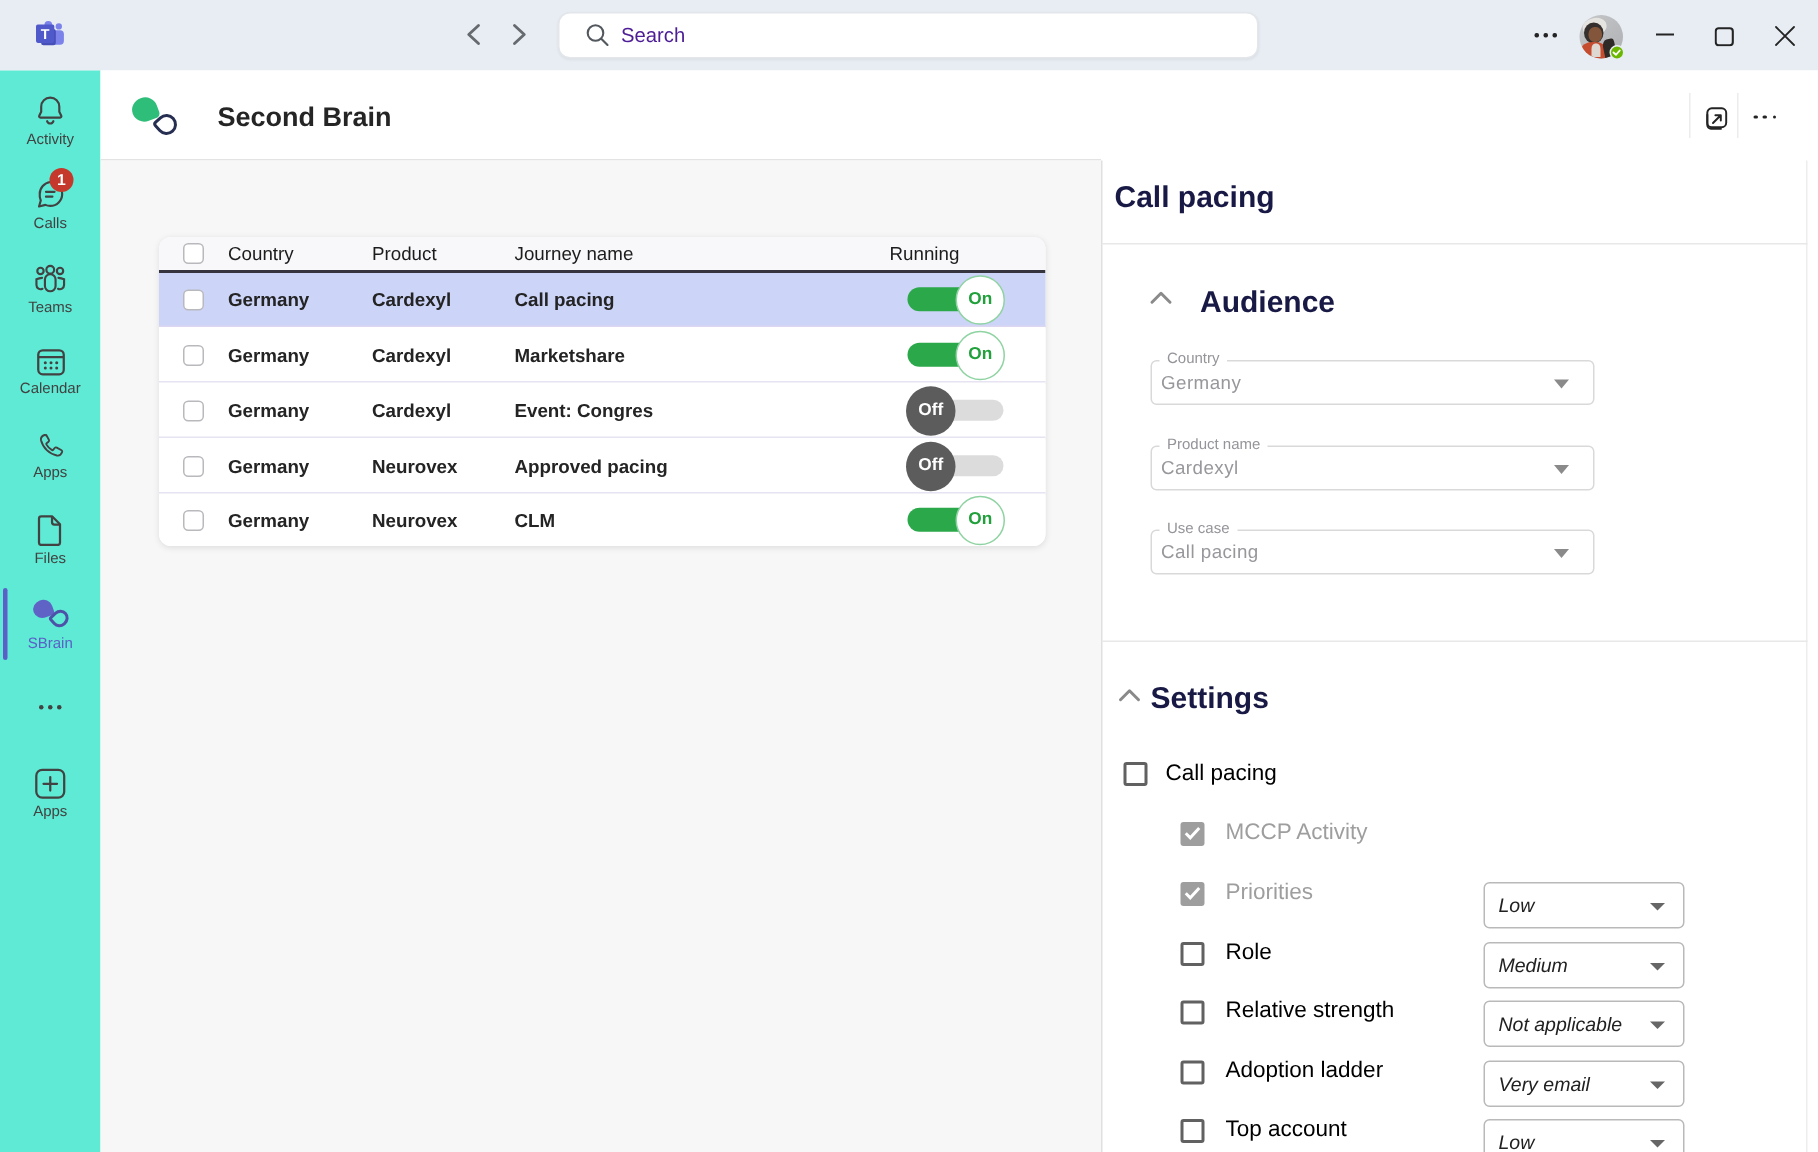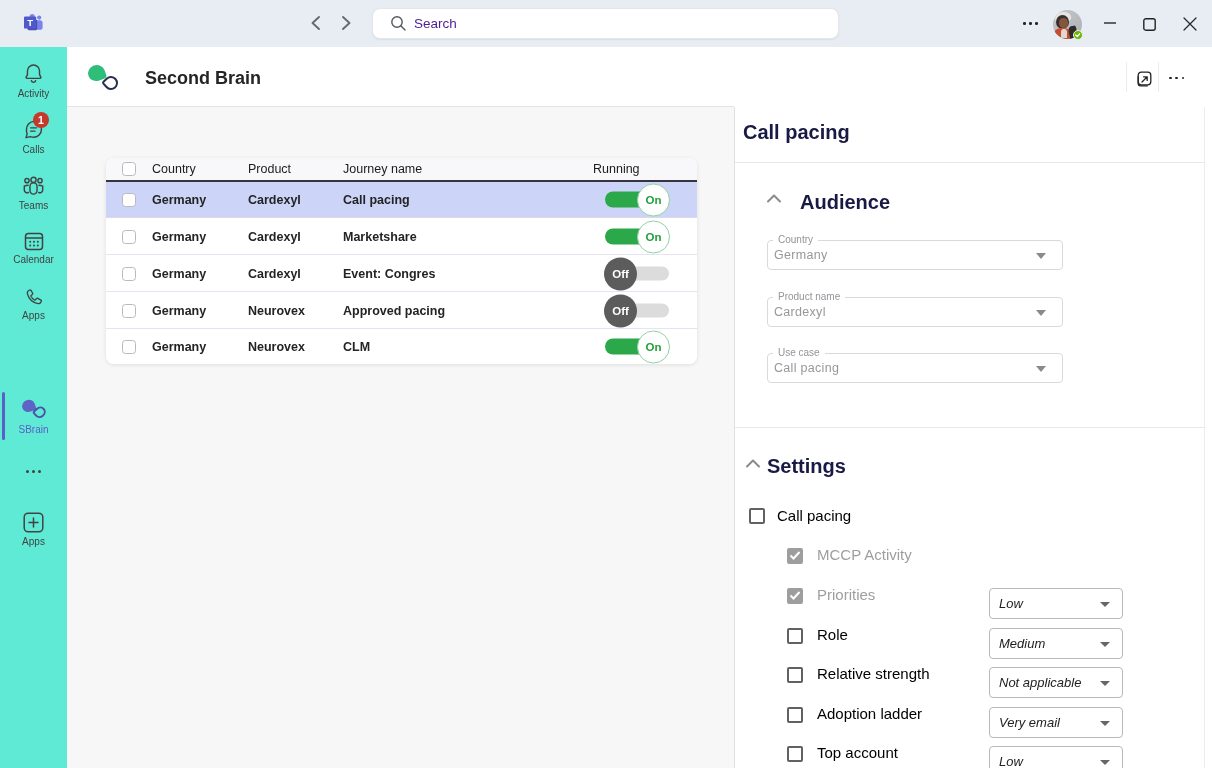--- a/index.html
+++ b/index.html
@@ -178,20 +178,27 @@
     <div class="raillbl">Calendar</div>
   </div>
 
   <div class="railitem" style="top:232px">
     <svg width="20" height="20" viewBox="0 0 24 24">
         <path d="M8.2 3.6l2.1 3.8c.3.55.17 1.24-.32 1.64l-1.5 1.23c-.25.2-.34.55-.2.84a11.6 11.6 0 0 0 4.6 4.6c.3.14.64.05.84-.2l1.23-1.5c.4-.5 1.1-.63 1.65-.32l3.8 2.1c.5.28.72.88.52 1.42-.57 1.5-2.1 3.2-4.2 2.8A16.9 16.9 0 0 1 4 7.8c-.4-2.1 1.3-3.63 2.8-4.2.54-.2 1.14.02 1.4.52z" fill="none" stroke="#424242" stroke-width="1.5" stroke-linejoin="round"></path>
       </svg>
     <div class="raillbl">Apps</div>
   </div>
 
+  <div class="railitem" style="top:288px">
+    <svg width="19" height="21" viewBox="0 0 19 21">
+        <path d="M3.5 1.2h7.2l5.3 5.3v12.3a1.5 1.5 0 0 1-1.5 1.5h-11a1.5 1.5 0 0 1-1.5-1.5V2.7a1.5 1.5 0 0 1 1.5-1.5z" fill="none" stroke="#424242" stroke-width="1.5" stroke-linejoin="round"></path>
+        <path d="M10.7 1.4v3.8a1.5 1.5 0 0 0 1.5 1.5H16" fill="none" stroke="#424242" stroke-width="1.5" stroke-linejoin="round"></path>
+      </svg>
+    <div class="raillbl">Files</div>
+  </div>
 
   <div class="railitem sel" style="top:344px">
     <div style="position:absolute;left:22px;top:8.5px;width:12.5px;height:11.5px;background:#5F63C6;border-radius:52% 52% 20% 52%;transform:rotate(-20deg);"></div>
     <div style="position:absolute;left:33.5px;top:15.5px;width:11.5px;height:11px;border:2px solid #4d51a8;border-radius:20% 52% 52% 52%;transform:rotate(-42deg);"></div>
     <div class="raillbl" style="margin-top:33px;">SBrain</div>
   </div>
 
   <div class="dots" style="left:26px;top:423px;gap:2.8px;">
       <i style="width:3.2px;height:3.2px;background:#424242;"></i>
       <i style="width:3.2px;height:3.2px;background:#424242;"></i>

